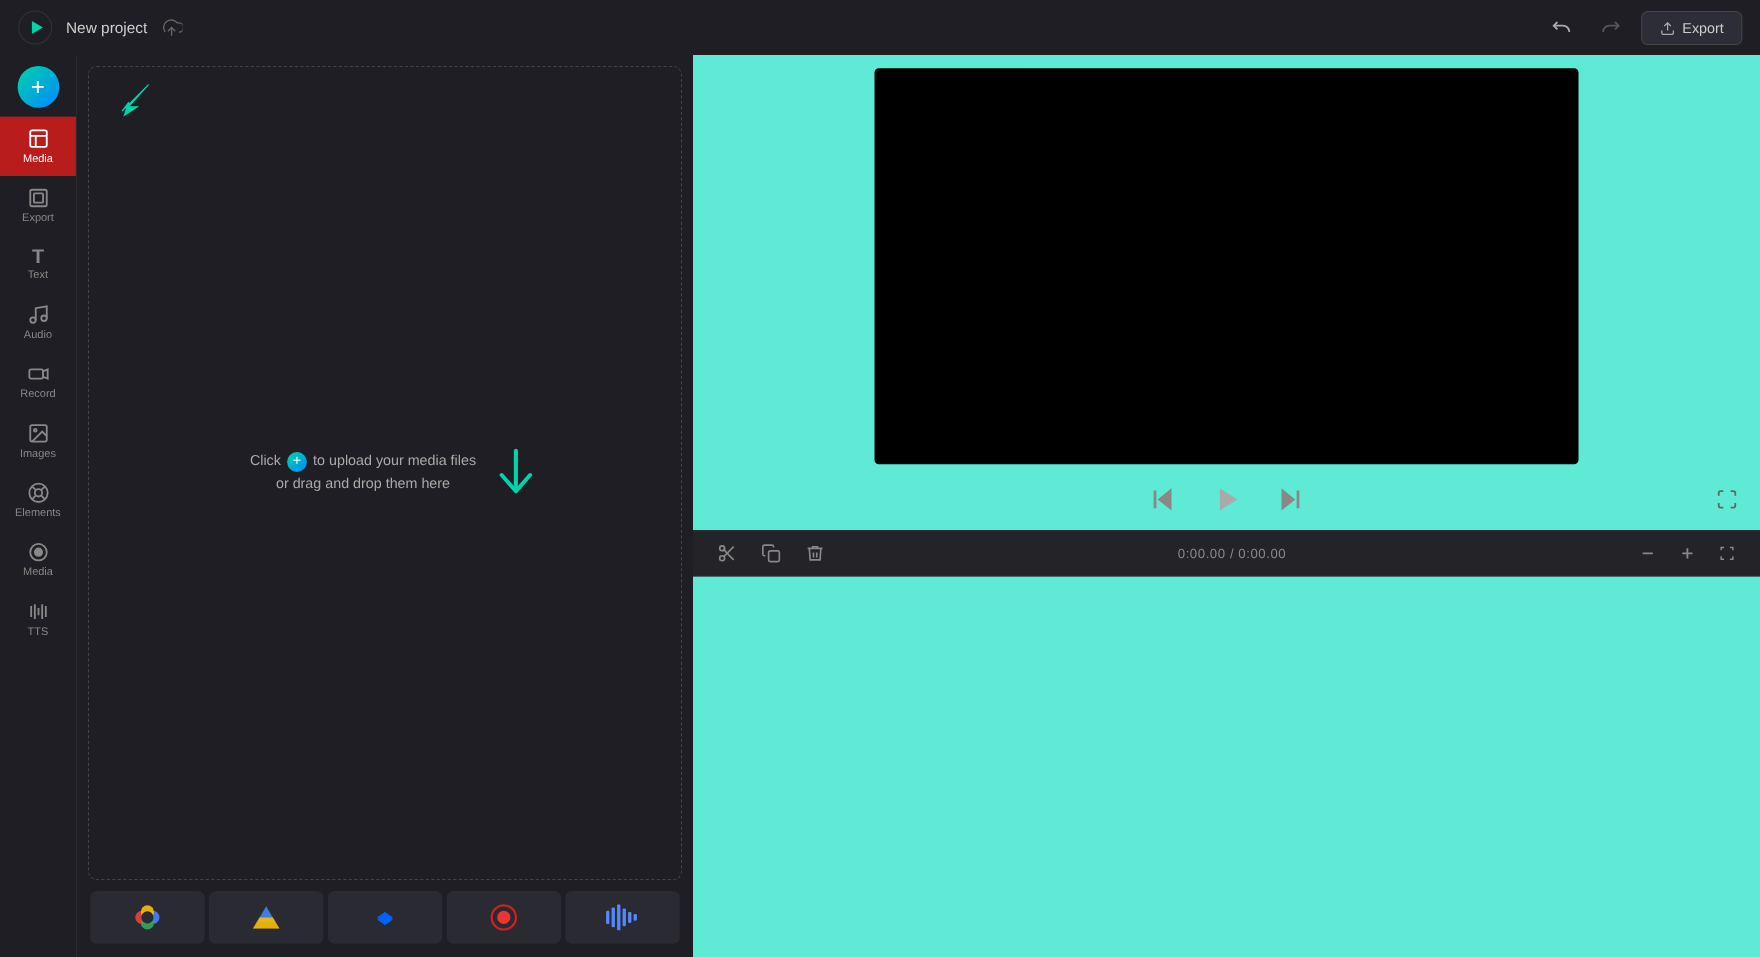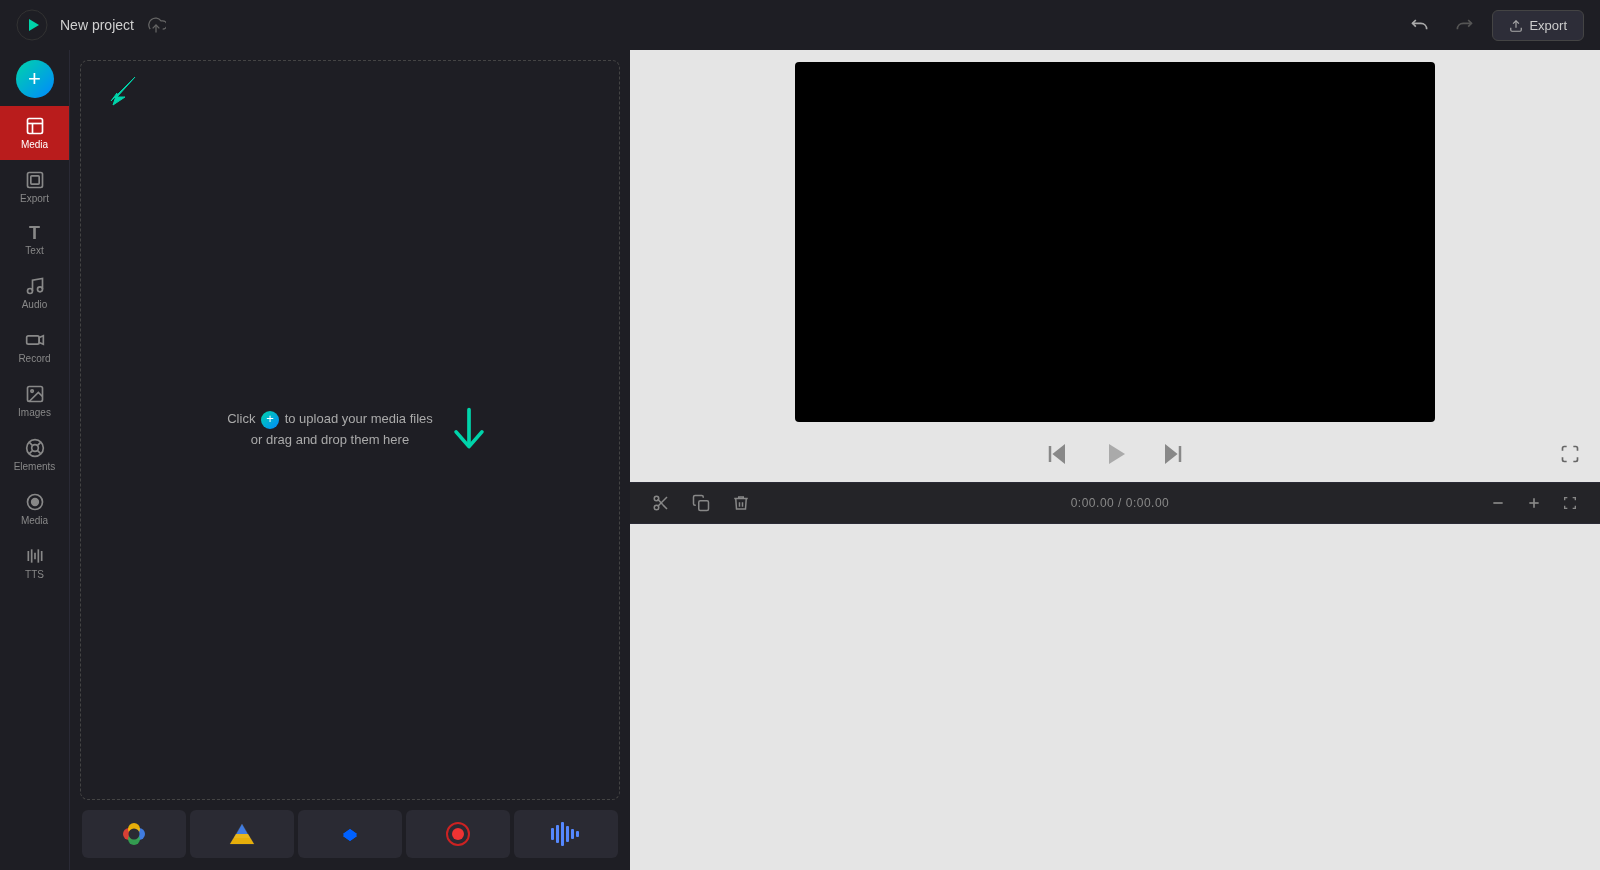--- a/index.html
+++ b/index.html
@@ -190,21 +190,21 @@
       justify-content: center;
       border-radius: 6px;
       margin: 2px;
     }
 
     
     .right-panel {
       flex: 1;
       display: flex;
       flex-direction: column;
-      background: #e5e5e5;
+      background: #5eead4;
       text-align: center;
     }
     .ctrl-btn {
       background: none;
       border: none;
       color: #888;
       font-size: 22px;
       cursor: pointer;
       padding: 4px;
       display: flex;

